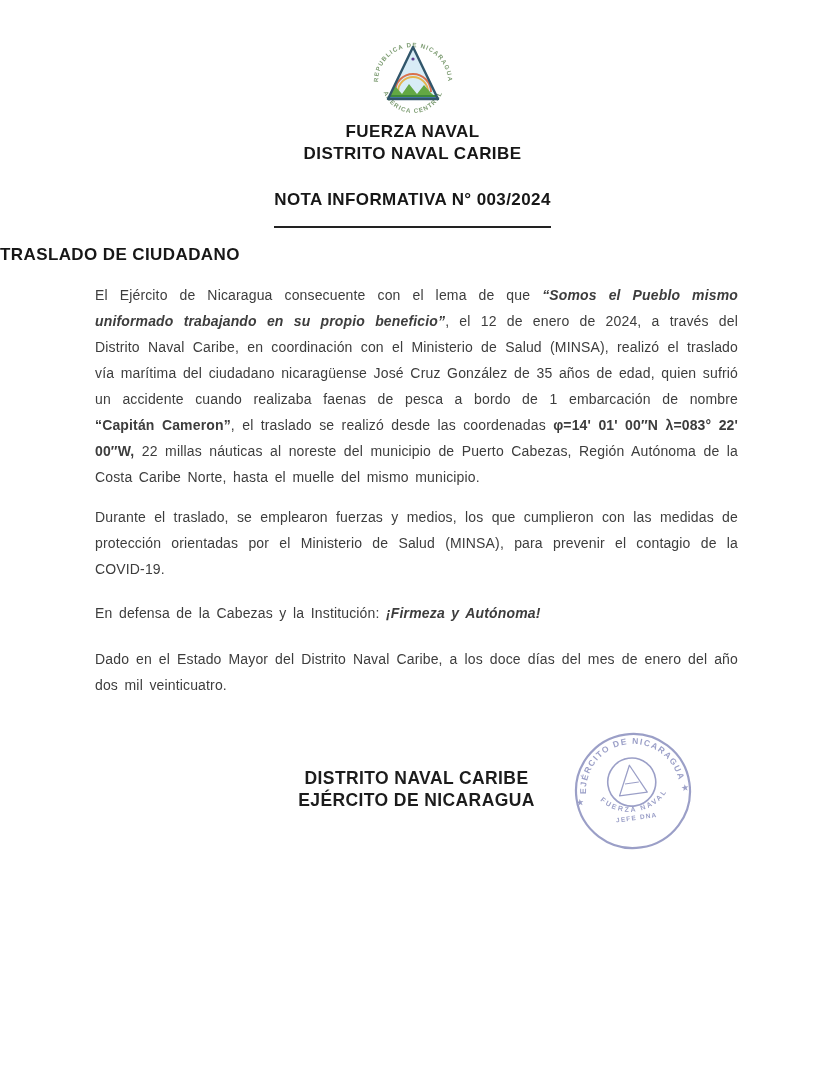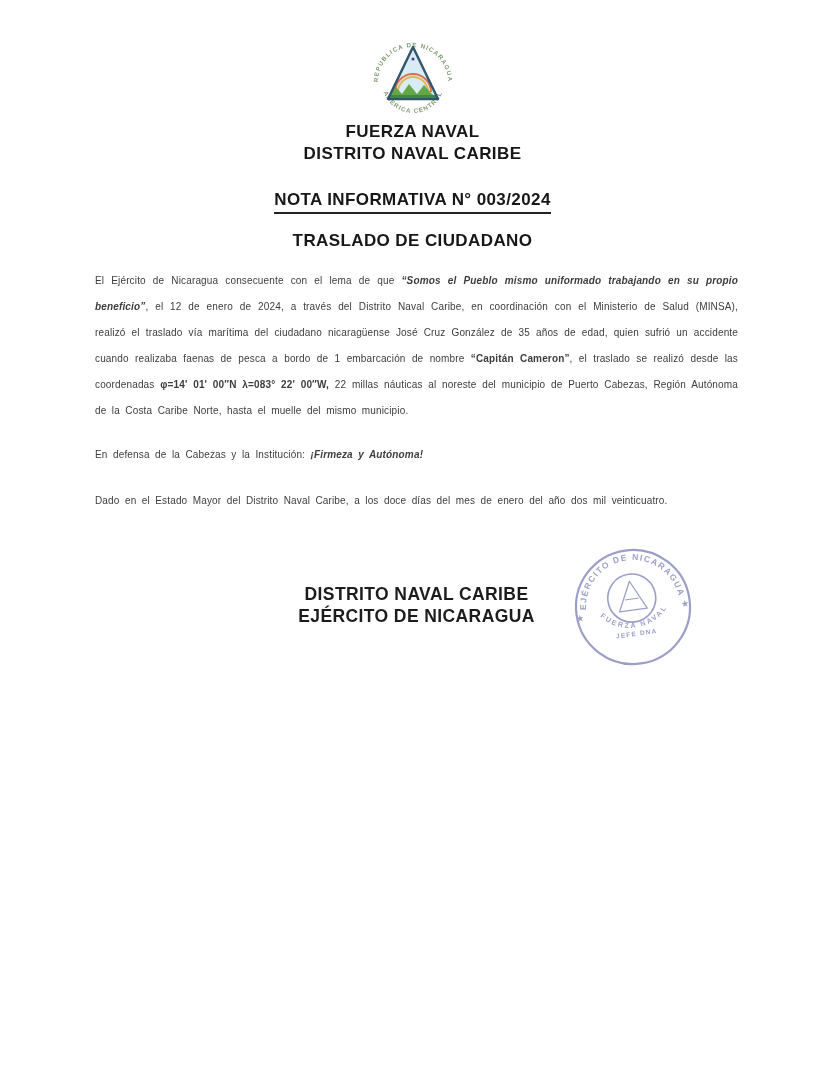--- a/index.html
+++ b/index.html
@@ -17,30 +17,30 @@
   .h-org1,.h-org2{
     text-align:center;font-weight:700;color:#171717;
     font-size:17px;line-height:20px;letter-spacing:.4px;
   }
   .h-org1{margin-top:-2px;}
   .h-org2{margin-top:2px;}
   .h-nota{margin-top:26px;text-align:center;}
   .h-nota .underlined{
     display:inline-block;font-weight:700;color:#171717;
     font-size:17px;line-height:20px;letter-spacing:.4px;
-    border-bottom:2px solid #222;padding-bottom:2px;
+    border-bottom:2px solid #222;padding-bottom:16px;
   }
   .h-subject{
-    margin-top:17px;text-align:center;font-weight:700;color:#171717;
+    margin-top:17px;font-weight:700;color:#171717;
     font-size:17px;line-height:20px;letter-spacing:.4px;
   }
   .content{margin:17px 87px 0 95px;width:643px;}
   .content p{
     margin:0;
-    font-size:10px;line-height:26px;
+    font-size:14px;line-height:26px;
     text-align:justify;
     word-spacing:2.5px;letter-spacing:.15px;
     color:#3d3d3d;
   }
   .p2{margin-top:20px !important;}
   .p3{margin-top:14px !important;}
   .p4{margin-top:9px !important;}
   .p5{margin-top:18px !important;}
   .p6{margin-top:20px !important;}
   .bd{font-weight:700;}
@@ -101,20 +101,21 @@
   <div class="h-nota">
     <span class="underlined">NOTA INFORMATIVA N° 003/2024</span>
   </div>
   <div class="h-subject">TRASLADO DE CIUDADANO</div>
 
   <div class="content">
 
     <p class="p1"><span>El Ejército de Nicaragua consecuente con el lema de que </span><span class="bi">“Somos el Pueblo mismo uniformado trabajando en su propio beneficio”</span><span>, el 12 de enero de 2024, a través del Distrito Naval Caribe, en coordinación con el Ministerio de Salud (MINSA), realizó el traslado vía marítima del ciudadano nicaragüense José Cruz González de 35 años de edad, quien sufrió un accidente cuando realizaba faenas de pesca a bordo de 1 embarcación de nombre </span><span class="bd">“Capitán Cameron”</span><span>, el traslado se realizó desde las coordenadas </span><span class="bd">φ=14' 01' 00″N λ=083° 22' 00″W,</span><span> 22 millas náuticas al noreste del municipio de Puerto Cabezas, Región Autónoma de la Costa Caribe Norte, hasta el muelle del mismo municipio.</span></p>
 
 
+    <p class="p3">Durante el traslado, se emplearon fuerzas y medios, los que cumplieron con las medidas de protección orientadas por el Ministerio de Salud (MINSA), para prevenir el contagio de la COVID-19.</p>
 
 
     <p class="p5"><span>En defensa de la Cabezas y la Institución: </span><span class="bi">¡Firmeza y Autónoma!</span></p>
 
     <p class="p6">Dado en el Estado Mayor del Distrito Naval Caribe, a los doce días del mes de enero del año dos mil veinticuatro.</p>
 
     <div class="sig-row">
       <div class="sig-text">
         <div>DISTRITO NAVAL CARIBE</div>
         <div>EJÉRCITO DE NICARAGUA</div>

